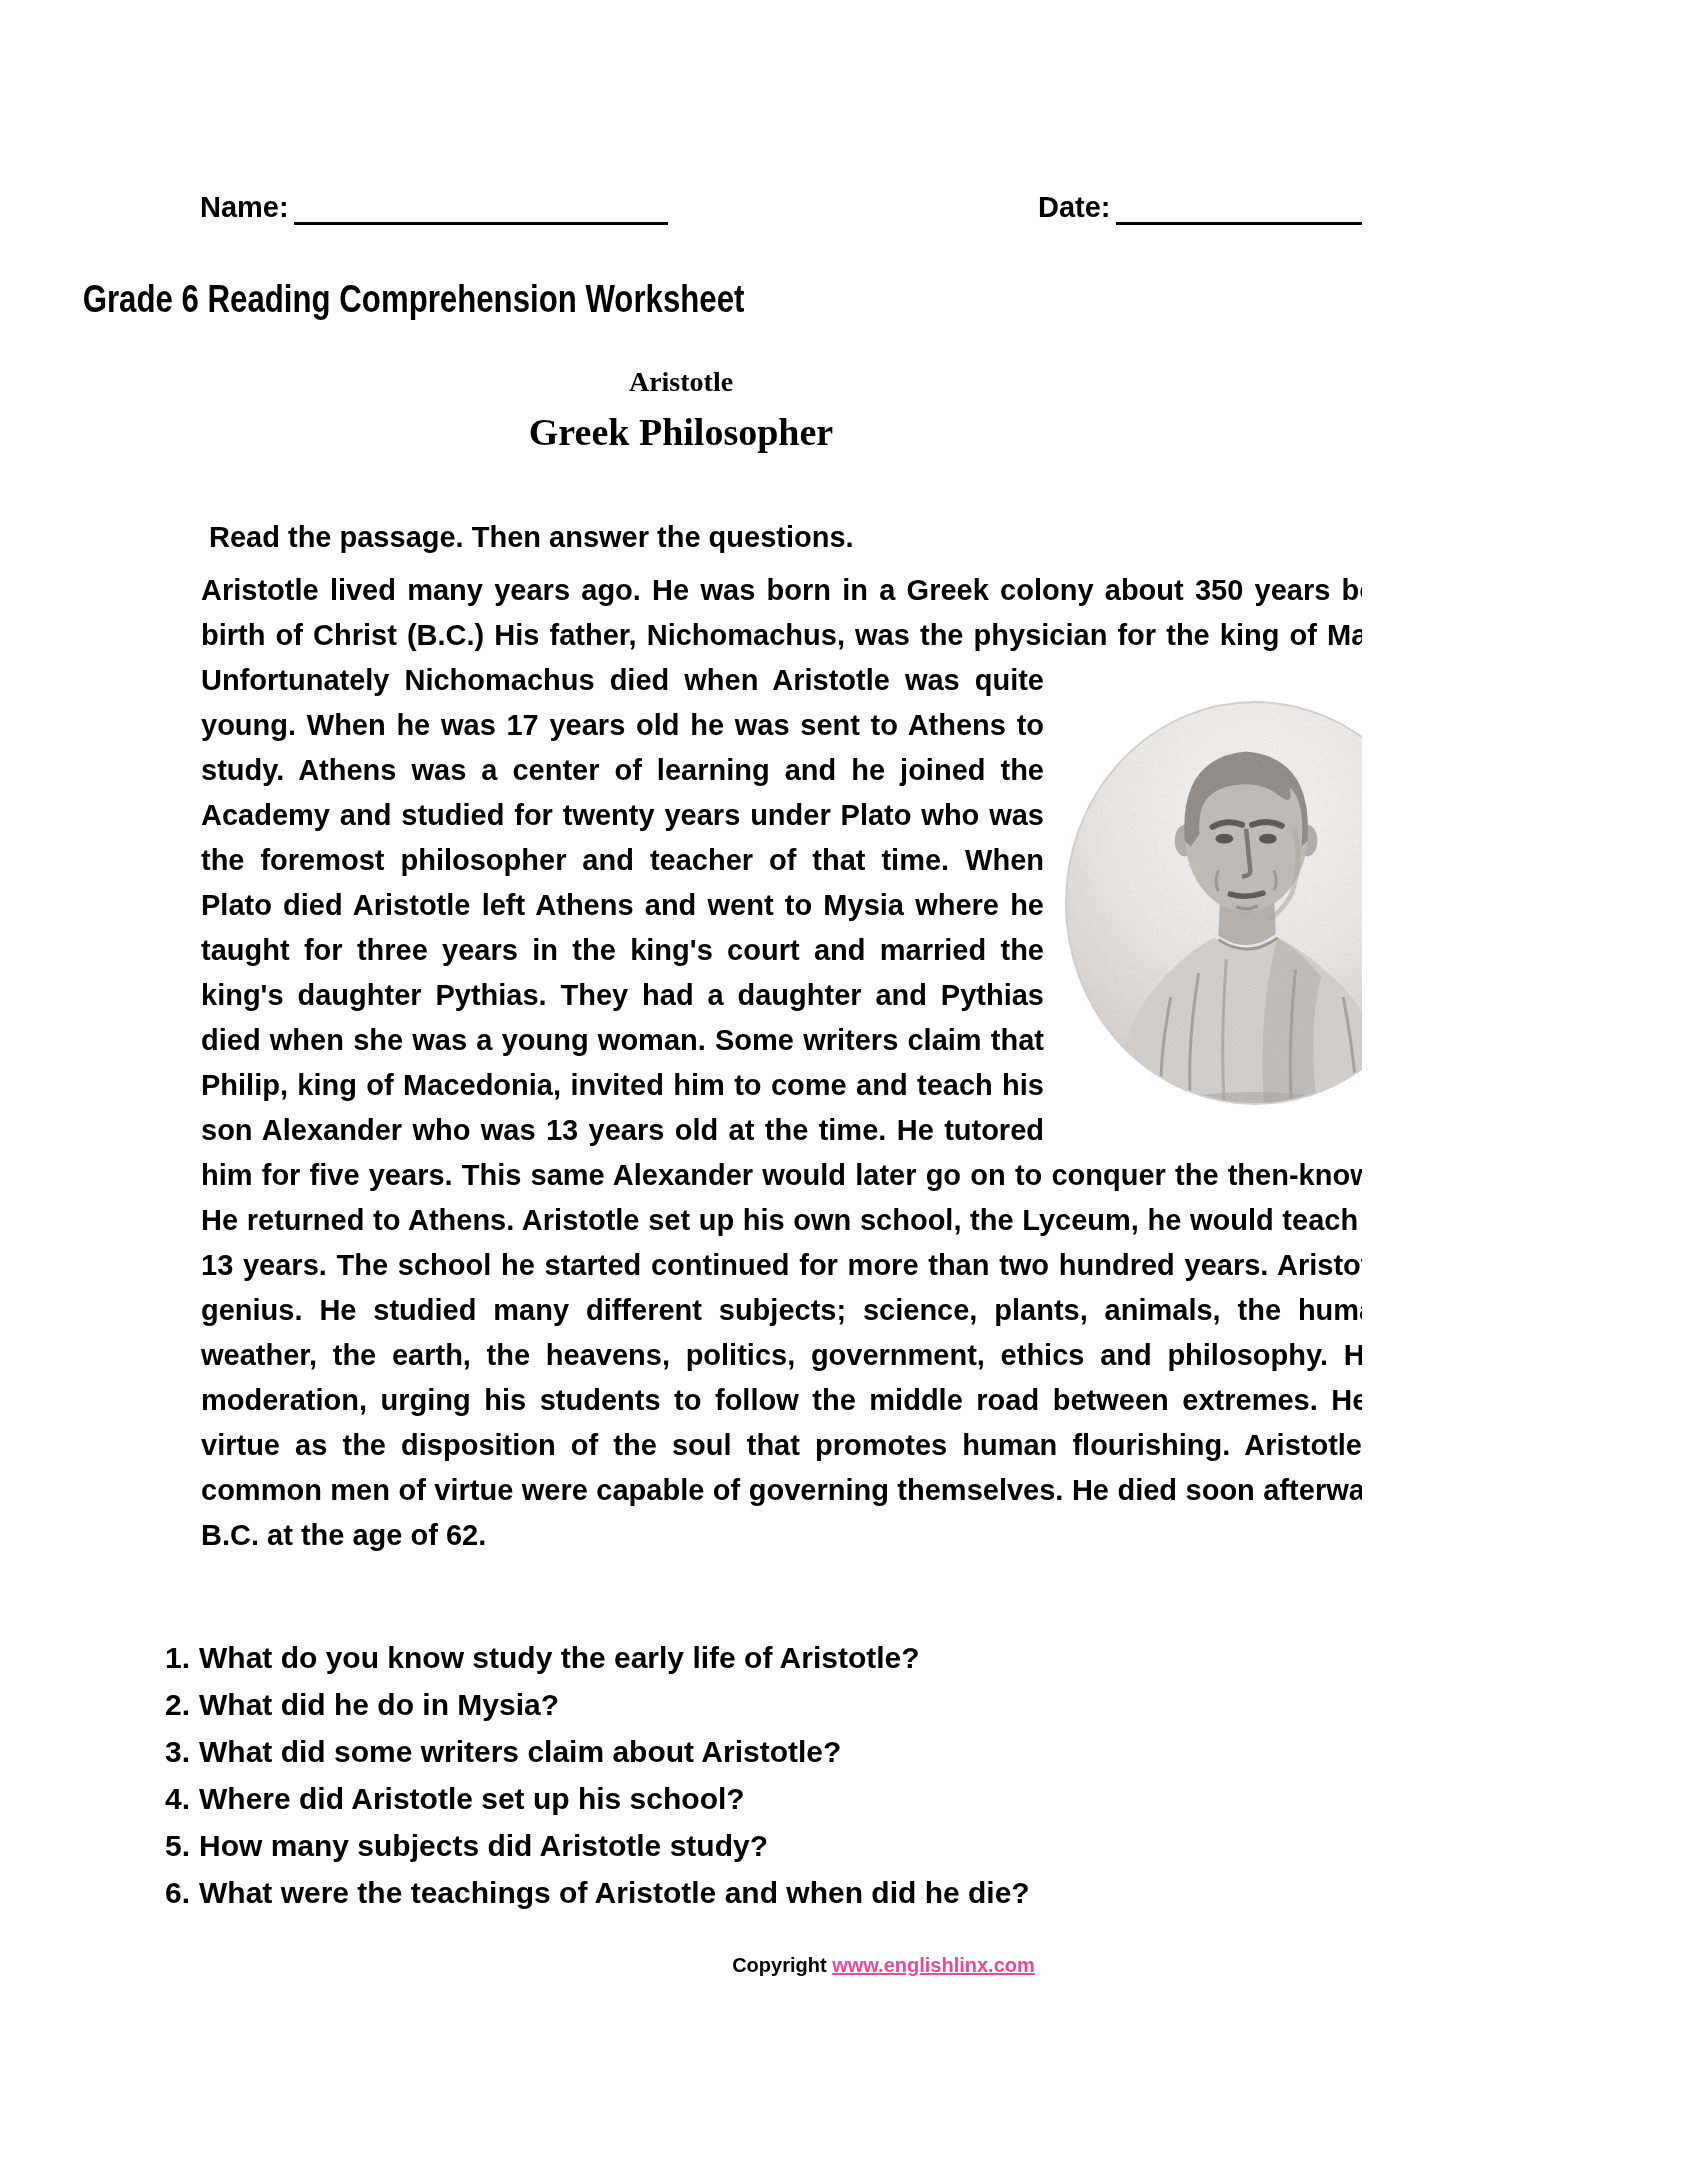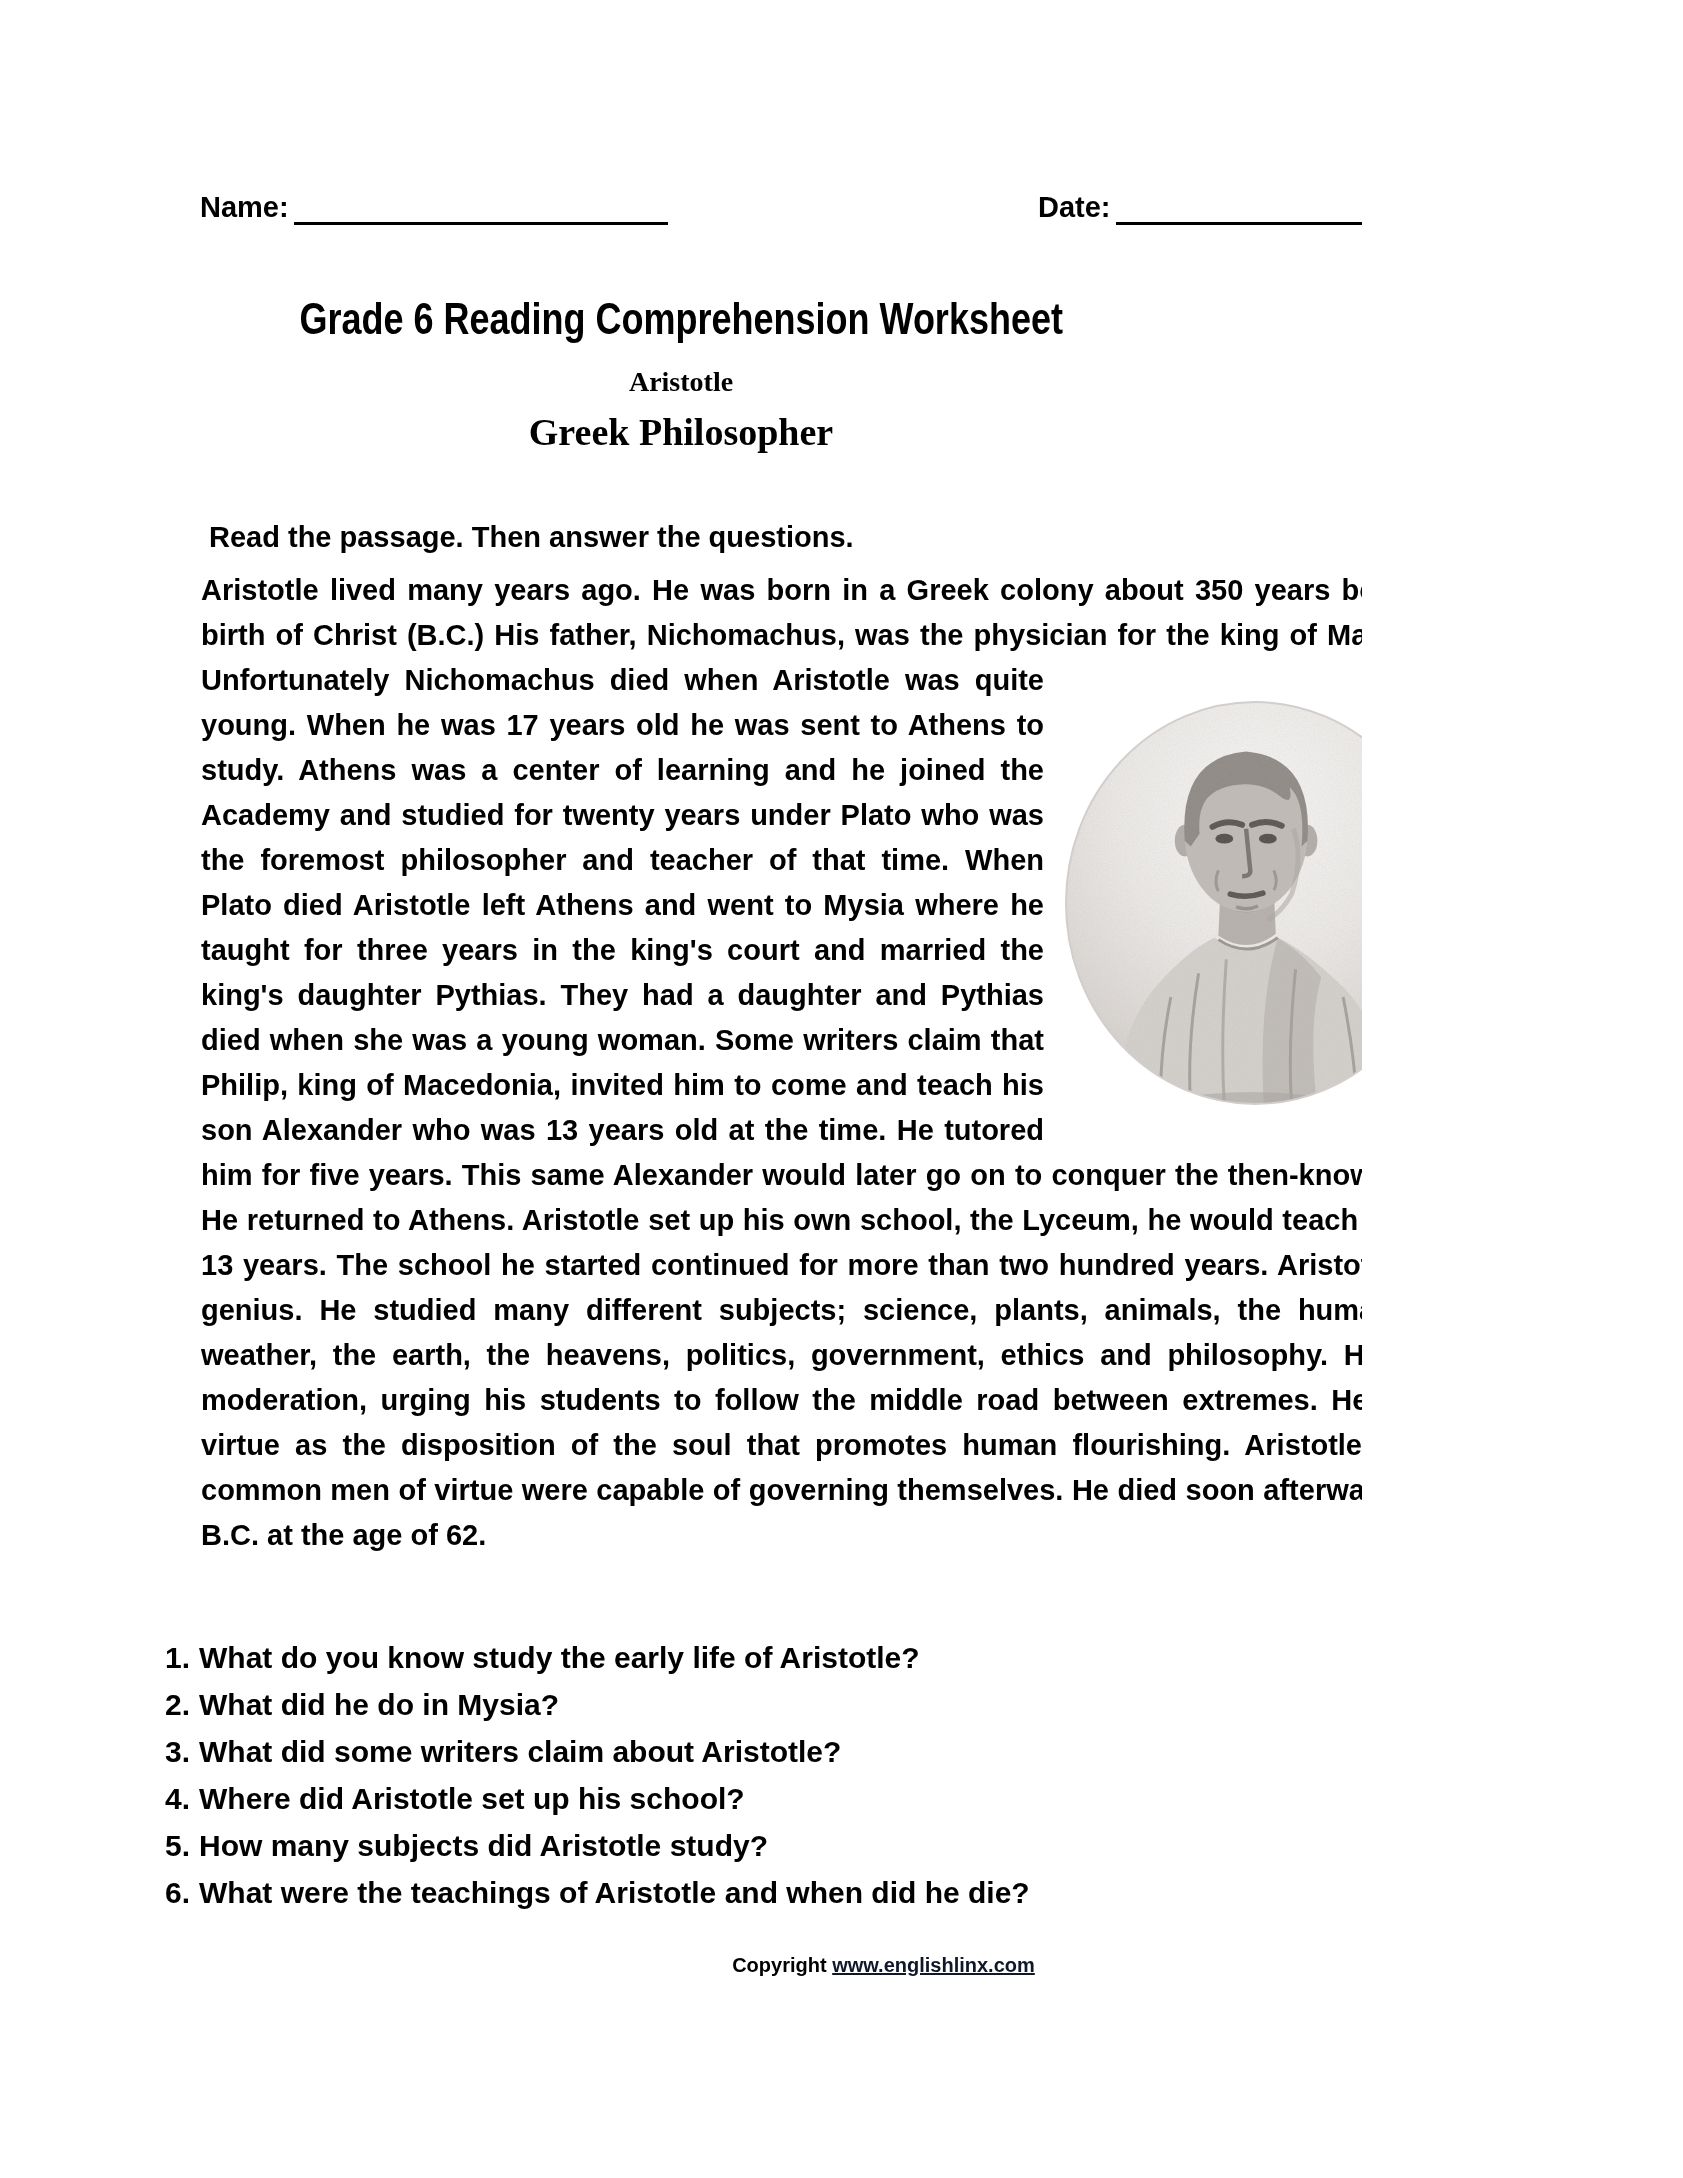--- a/index.html
+++ b/index.html
@@ -20,21 +20,21 @@
     border-bottom:3px solid #000;
     height:30px;
     vertical-align:-8px;
     margin-left:5px;
   }
   .name-blank{width:374px;}
   .date-blank{width:362px;}
   
   .main-title{
     position:absolute;top:273px;left:0;width:100%;
-    text-align:center;font-weight:bold;font-size:45px;line-height:51px;margin-top:20px;
+    font-weight:bold;font-size:39px;line-height:51px;
   }
   .main-title .title-inner{
     display:inline-block;
     transform:scaleX(0.8);
     transform-origin:50% 50%;
     white-space:nowrap;
   }
   .subject-title{
     position:absolute;top:358px;left:0;width:100%;
     text-align:center;
@@ -185,17 +185,17 @@
       <span class="q-text">How many subjects did Aristotle study?</span>
     </div>
     <div class="q-row">
       <span class="q-num">6.</span>
       <span class="q-text">What were the teachings of Aristotle and when did he die?</span>
     </div>
   </div>
 
   <div class="footer">
     <span>Copyright</span>
-    <a class="footer-link" href="#" style="color: #0f172a;">www.englishlinx.com</a>
+    <a class="footer-link" href="#" style="color: #ec4899;">www.englishlinx.com</a>
   </div>
 
 </div>
 
 
 </body></html>

